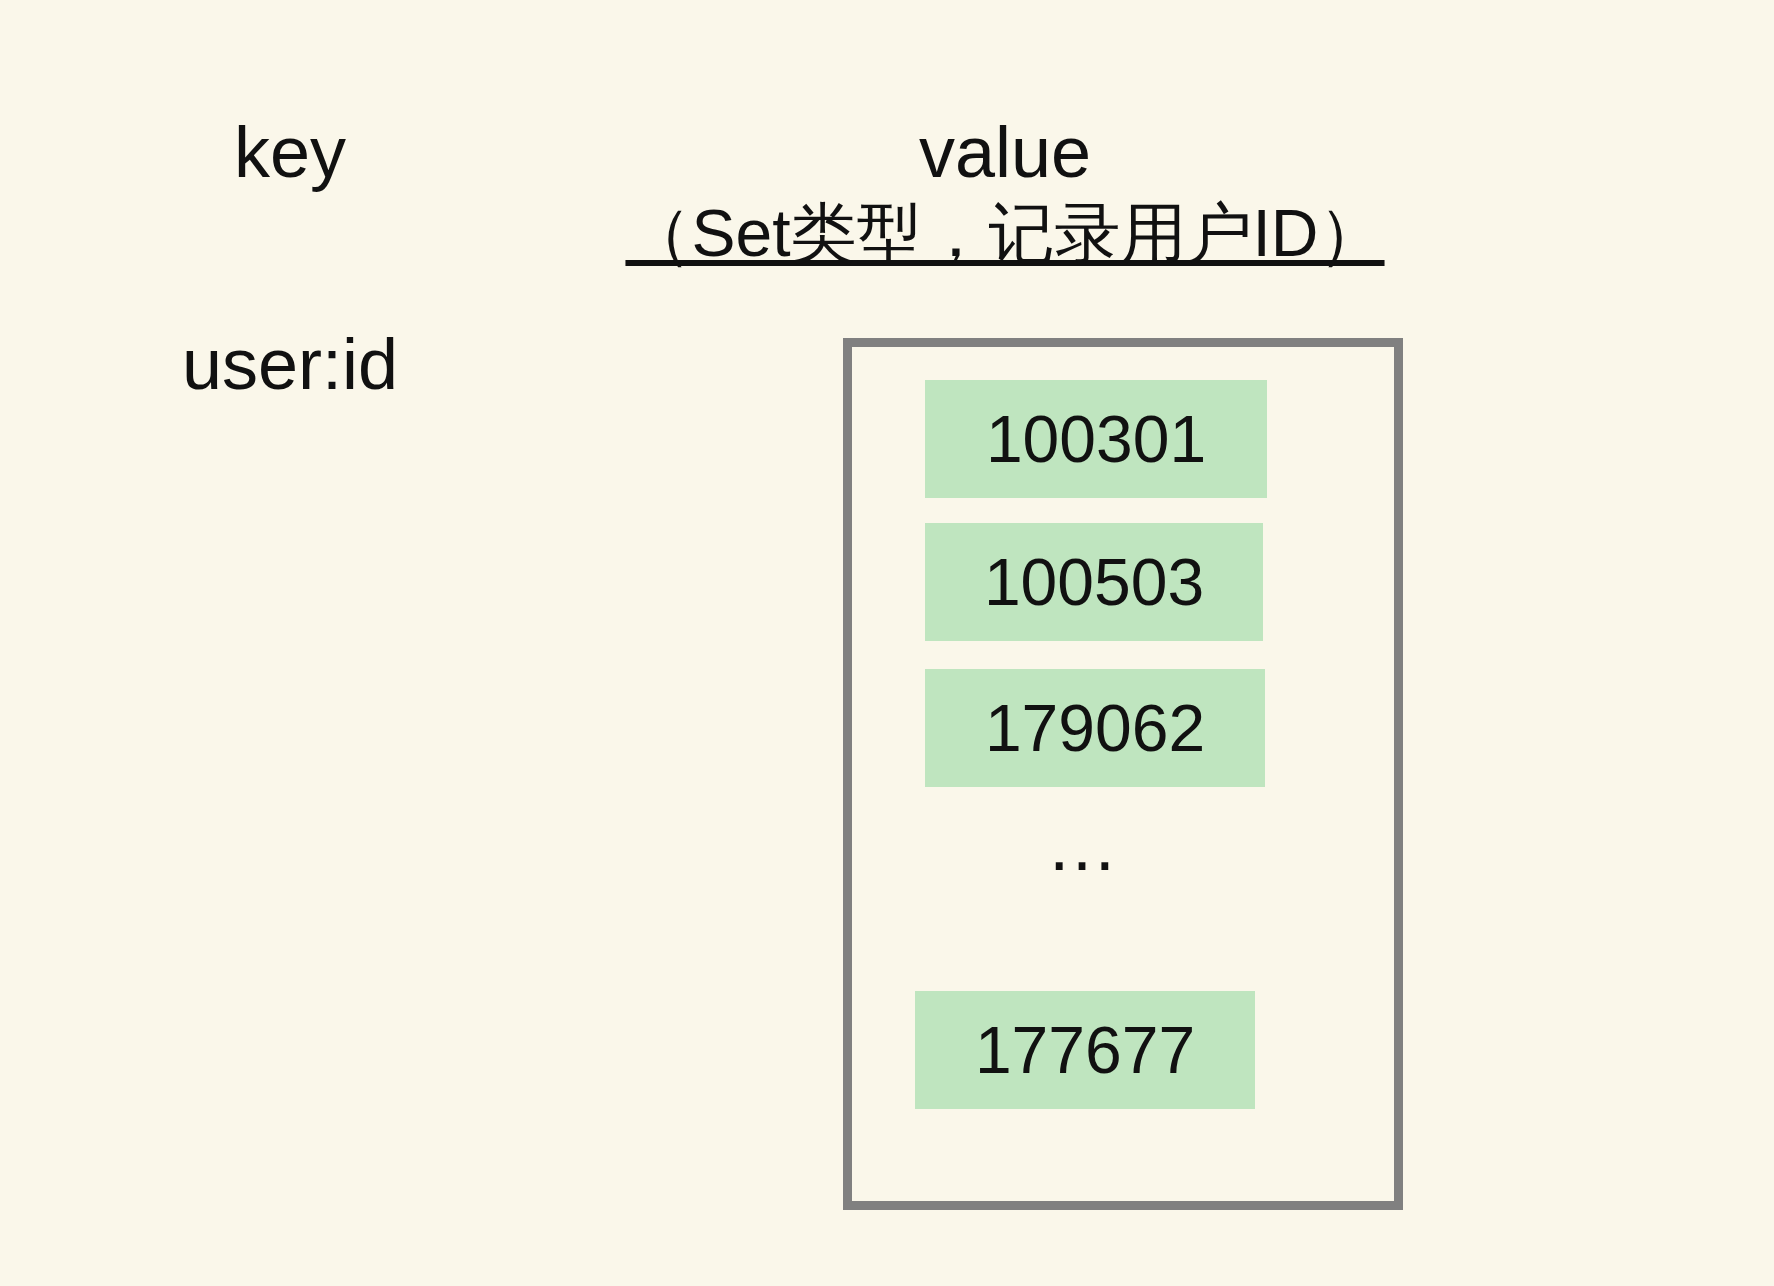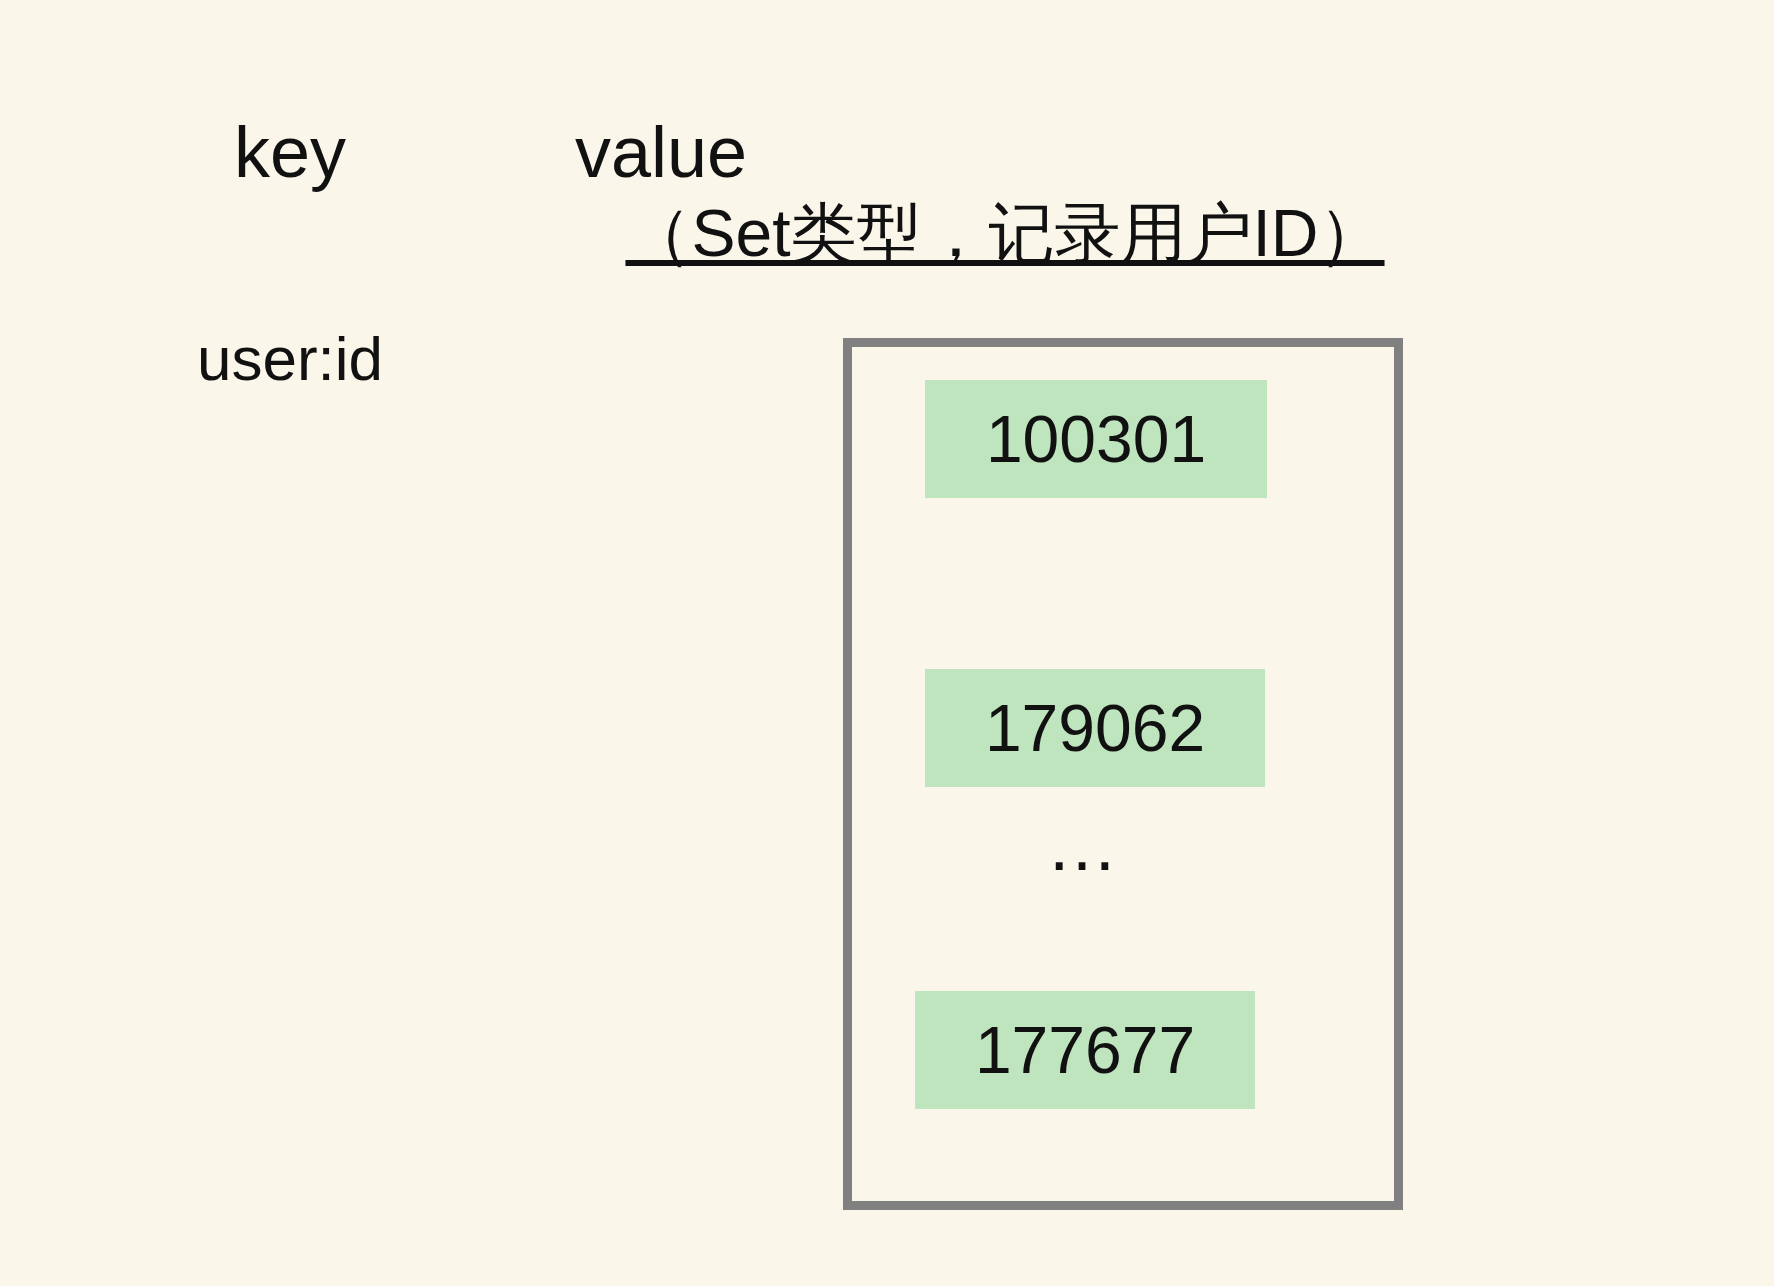--- a/index.html
+++ b/index.html
@@ -32,20 +32,21 @@
     line-height: 1.0;
     letter-spacing: 0px;
     white-space: nowrap;
   }
 
   .value-heading {
     position: absolute;
     left: 575px;
     top: 88px;
     width: 860px;
+    text-align: center;
     font-size: 72px;
     line-height: 1.0;
     white-space: nowrap;
   }
 
   .value-subheading {
     position: absolute;
     left: 545px;
     top: 172px;
     width: 920px;
@@ -56,21 +57,21 @@
     text-decoration: underline;
   }
 
   
   .key-cell {
     position: absolute;
     left: 120px;
     top: 300px;
     width: 340px;
     text-align: center;
-    font-size: 62px;
+    font-size: 72px;
     line-height: 1.0;
     white-space: nowrap;
   }
 
   
   .value-box {
     position: absolute;
     left: 843px;
     top: 310px;
     width: 560px;
@@ -129,20 +130,21 @@
 
   <div class="value-subheading">（Set类型，记录用户ID）</div>
 
   <div class="key-cell">user:id</div>
 
   <div class="value-box">
     <div class="chip-stack">
 
       <div class="chip chip-0">100301</div>
 
+      <div class="chip chip-1">100503</div>
 
       <div class="chip chip-2">179062</div>
 
       <div class="ellipsis">…</div>
 
       <div class="chip chip-3">177677</div>
 
     </div>
   </div>
 

